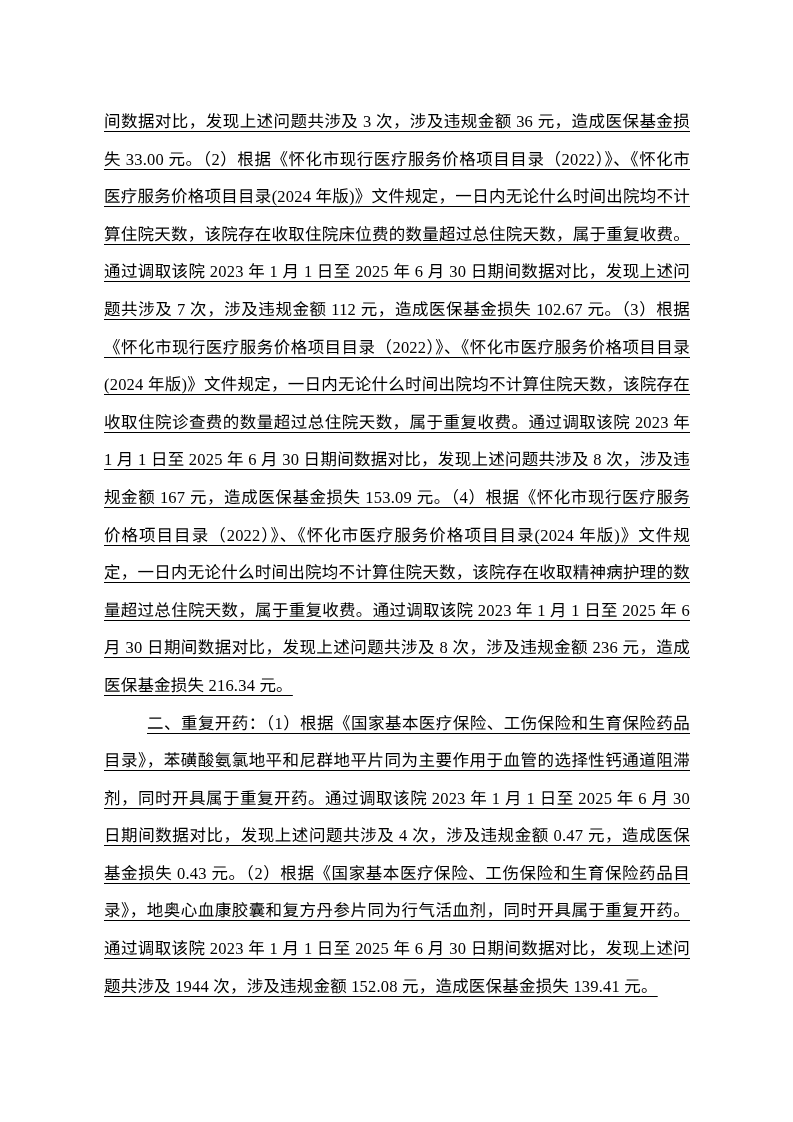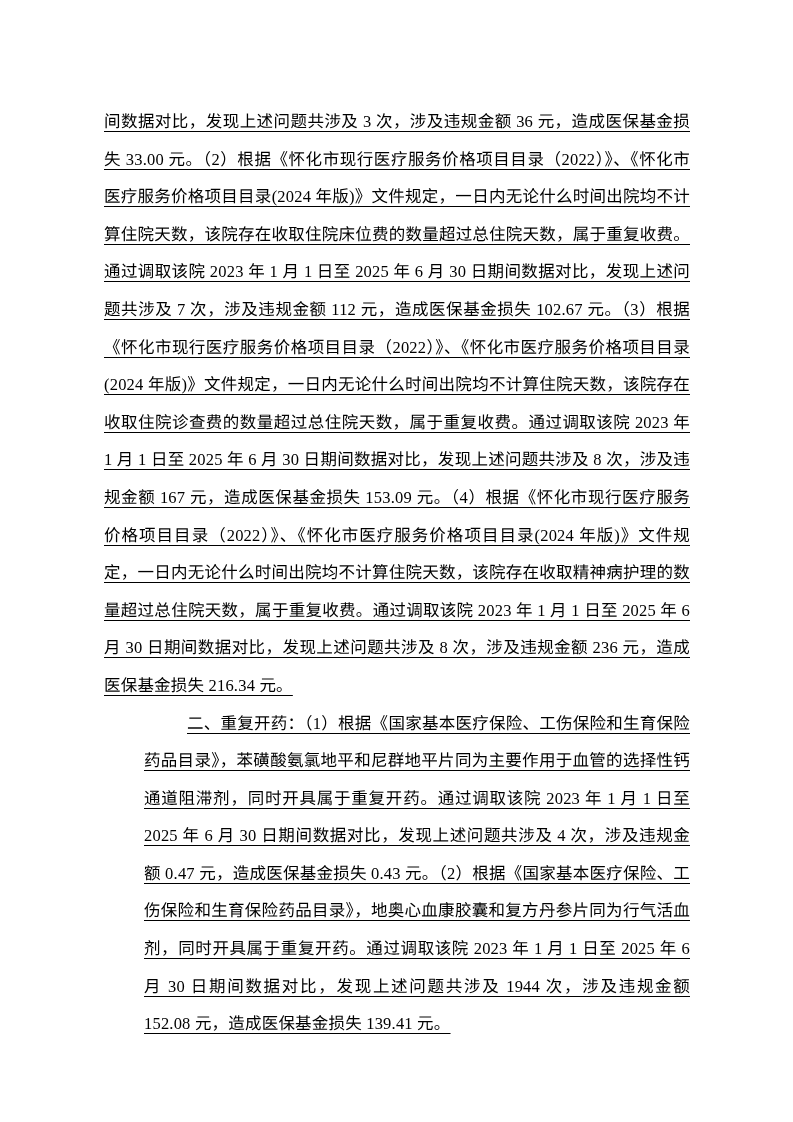--- a/index.html
+++ b/index.html
@@ -30,21 +30,20 @@
     line-height: 37.6px;
     text-align: justify;
     letter-spacing: 0.2px;
     text-decoration: underline;
     text-decoration-thickness: 1.2px;
     text-underline-offset: 4px;
     text-decoration-color: #000000;
   }
   .doc-par.indent-2 {
     text-indent: 43px;
-    margin-left: 40px;
   }
 </style>
 </head>
 <body>
 
 <div class="page">
   <div class="content">
     <p class="doc-par">间数据对比，发现上述问题共涉及 3 次，涉及违规金额 36 元，造成医保基金损失 33.00 元。（2）根据《怀化市现行医疗服务价格项目目录（2022）》、《怀化市医疗服务价格项目目录(2024 年版)》文件规定，一日内无论什么时间出院均不计算住院天数，该院存在收取住院床位费的数量超过总住院天数，属于重复收费。通过调取该院 2023 年 1 月 1 日至 2025 年 6 月 30 日期间数据对比，发现上述问题共涉及 7 次，涉及违规金额 112 元，造成医保基金损失 102.67 元。（3）根据《怀化市现行医疗服务价格项目目录（2022）》、《怀化市医疗服务价格项目目录(2024 年版)》文件规定，一日内无论什么时间出院均不计算住院天数，该院存在收取住院诊查费的数量超过总住院天数，属于重复收费。通过调取该院 2023 年 1 月 1 日至 2025 年 6 月 30 日期间数据对比，发现上述问题共涉及 8 次，涉及违规金额 167 元，造成医保基金损失 153.09 元。（4）根据《怀化市现行医疗服务价格项目目录（2022）》、《怀化市医疗服务价格项目目录(2024 年版)》文件规定，一日内无论什么时间出院均不计算住院天数，该院存在收取精神病护理的数量超过总住院天数，属于重复收费。通过调取该院 2023 年 1 月 1 日至 2025 年 6 月 30 日期间数据对比，发现上述问题共涉及 8 次，涉及违规金额 236 元，造成医保基金损失 216.34 元。</p>
     <p class="doc-par indent-2">二、重复开药：（1）根据《国家基本医疗保险、工伤保险和生育保险药品目录》，苯磺酸氨氯地平和尼群地平片同为主要作用于血管的选择性钙通道阻滞剂，同时开具属于重复开药。通过调取该院 2023 年 1 月 1 日至 2025 年 6 月 30 日期间数据对比，发现上述问题共涉及 4 次，涉及违规金额 0.47 元，造成医保基金损失 0.43 元。（2）根据《国家基本医疗保险、工伤保险和生育保险药品目录》，地奥心血康胶囊和复方丹参片同为行气活血剂，同时开具属于重复开药。通过调取该院 2023 年 1 月 1 日至 2025 年 6 月 30 日期间数据对比，发现上述问题共涉及 1944 次，涉及违规金额 152.08 元，造成医保基金损失 139.41 元。</p>
   </div>

